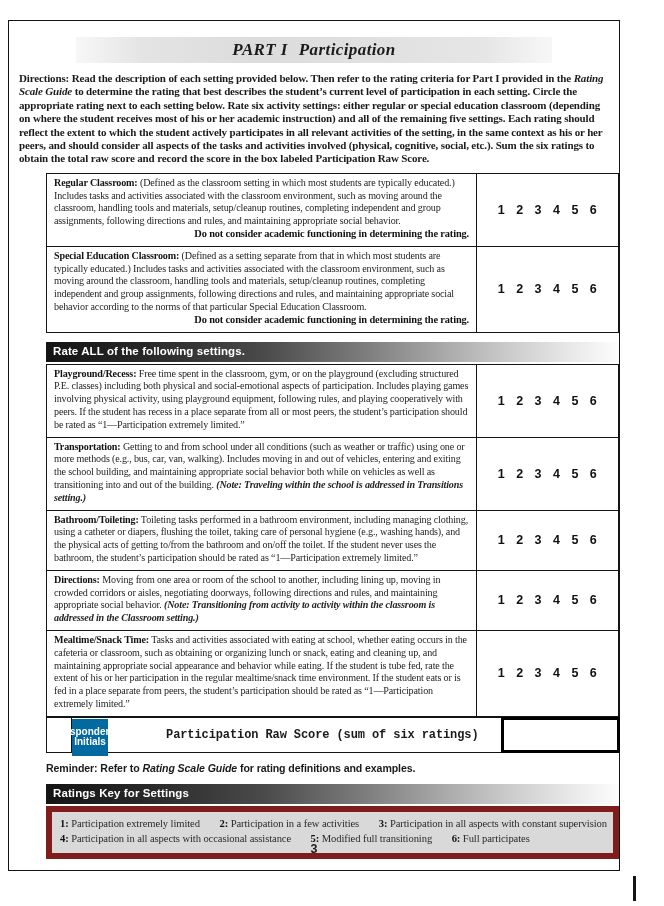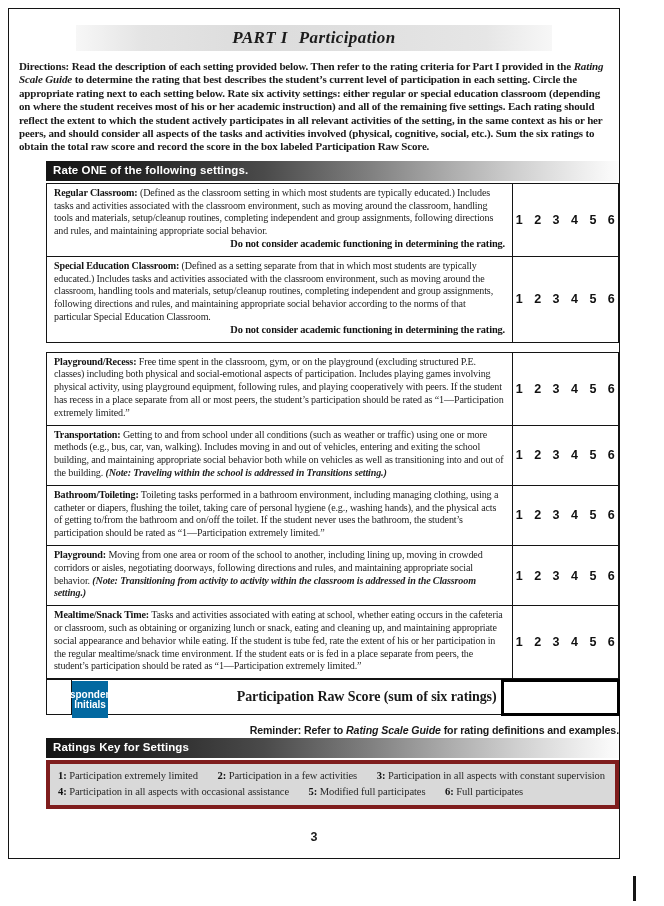--- a/index.html
+++ b/index.html
@@ -2,21 +2,21 @@
 <html><head>
 <meta charset="utf-8">
 <style>
   * { margin:0; padding:0; box-sizing:border-box; }
   html,body { background:#fff; }
   .page {
     position:relative; width:664px; height:906px; background:#fff;
     font-family:"Liberation Serif", serif; color:#1a1a1a; overflow:hidden;
   }
   .sheet {
-    position:absolute; left:8px; top:8px; width:612px; height:851px;
+    position:absolute; left:8px; top:20px; width:612px; height:851px;
     border:1.5px solid #141414; background:#fff;
   }
   
   .titlebar {
     width:476px; height:26px; margin:16px auto 0;
     background:linear-gradient(90deg,#f7f7f7,#e4e4e4 14%,#dcdcdc 38%,#e0e0e0 62%,#e6e6e6 86%,#f7f7f7);
     display:flex; align-items:center; justify-content:center;
   }
   .titlebar .t1, .titlebar .t2 {
     font-weight:bold; font-style:italic; font-size:17px; letter-spacing:0.4px; color:#1b1b1b;
@@ -40,54 +40,54 @@
   .srow { display:flex; border-bottom:1px solid #141414; }
   .srow:last-child { border-bottom:none; }
   .scell-text {
     flex:1; padding:3px 7px 5px 7px; font-size:10.1px; line-height:12.8px;
     letter-spacing:-0.15px; color:#242424;
   }
   .scell-text .rt { font-weight:bold; color:#131313; }
   .scell-text .bold-note { display:block; font-weight:bold; font-size:10.4px; color:#131313;text-align:right; }
   .scell-text .inote { font-style:italic;font-weight:bold; }
   .scell-rate {
-    width:106px; border-left:1px solid #141414; display:flex;
+    width:142px; border-left:1px solid #141414; display:flex;
     align-items:center; justify-content:center; background:#fff;
   }
   .rating {
     font-family:"Liberation Sans", sans-serif; font-weight:bold;
     font-size:12.5px; word-spacing:7px; letter-spacing:0.5px; color:#111;
   }
   
   .frow { display:flex; height:35px; border-top:1px solid #141414; position:relative; }
   .init-cell { width:25px; border-right:1.5px solid #141414; background:#fff; }
   .init-label {
     width:36px; background:#0369a1; color:#fff; font-family:"Liberation Sans", sans-serif;
     font-weight:bold; font-size:10px; line-height:10px; text-align:center;
     display:flex; align-items:center; justify-content:center; padding:2px;
     position:relative; top:1px; height:37px;
   }
   .raw-label {
     flex:1; display:flex; align-items:center; justify-content:flex-end;
-    font-family:Liberation Serif, serif; font-weight:bold; font-size:14px;
-    padding-right:4px; letter-spacing:-0.1px;
+    font-family:Liberation Mono, monospace; font-weight:bold; font-size:12px;
+    padding-right:22px; letter-spacing:-0.1px;
   }
   .score-box {
     width:119px; border:3px solid #000; background:#fff;
     margin:-1px -1.5px -1.5px 0;
   }
   
   .reminder {
-    text-align:right; margin:8px 0 2px 0; font-family:"Liberation Sans", sans-serif;
+    text-align:left; margin:8px 0 10px 0; font-family:"Liberation Sans", sans-serif;
     font-weight:bold; font-size:10.6px; letter-spacing:-0.1px;
   }
   .reminder i { font-weight:bold; }
   
   .keybox {
-    border:4px solid #7f1d1d; background:#d9d9d9; padding:4px 8px 6px 8px;
+    border:6px solid #7f1d1d; background:#d9d9d9; padding:4px 8px 6px 8px;
     font-size:10.6px; line-height:15.6px; letter-spacing:-0.1px; color:#2a2a2a;
   }
   .key-line { white-space:nowrap; }
   .key-item { margin-right:17px; }
   .key-item b { color:#111; }
   
   .pagenum {
     position:absolute; left:0; right:0; bottom:14px; text-align:center;
     font-weight:bold; font-size:12.5px; font-family:"Liberation Sans", sans-serif;
   }
@@ -102,21 +102,20 @@
 
     <div class="titlebar">
       <span class="t1">PART I</span>
       <span class="t2">Participation</span>
     </div>
 
     <p class="directions"><span>Directions: Read the description of each setting provided below. Then refer to the rating criteria for Part I provided in the</span> <i>Rating Scale Guide</i> <span>to determine the rating that best describes the student’s current level of participation in each setting. Circle the appropriate rating next to each setting below. Rate six activity settings: either regular or special education classroom (depending on where the student receives most of his or her academic instruction) and all of the remaining five settings. Each rating should reflect the extent to which the student actively participates in all relevant activities of the setting, in the same context as his or her peers, and should consider all aspects of the tasks and activities involved (physical, cognitive, social, etc.). Sum the six ratings to obtain the total raw score and record the score in the box labeled Participation Raw Score.</span></p>
 
     <div class="content">
 
-      <div class="secbar">Rate ONE of the following settings.</div>
 
       <div class="stable">
         <div class="srow">
           <div class="scell-text">
             <span class="rt">Regular Classroom:</span>
             <span>(Defined as the classroom setting in which most students are typically educated.) Includes tasks and activities associated with the classroom environment, such as moving around the classroom, handling tools and materials, setup/cleanup routines, completing independent and group assignments, following directions and rules, and maintaining appropriate social behavior.</span>
             <b class="bold-note">Do not consider academic functioning in determining the rating.</b>
           </div>
           <div class="scell-rate">
             <span class="rating">1 2 3 4 5 6</span>
@@ -127,20 +126,21 @@
             <span class="rt">Special Education Classroom:</span>
             <span>(Defined as a setting separate from that in which most students are typically educated.) Includes tasks and activities associated with the classroom environment, such as moving around the classroom, handling tools and materials, setup/cleanup routines, completing independent and group assignments, following directions and rules, and maintaining appropriate social behavior according to the norms of that particular Special Education Classroom.</span>
             <b class="bold-note">Do not consider academic functioning in determining the rating.</b>
           </div>
           <div class="scell-rate">
             <span class="rating">1 2 3 4 5 6</span>
           </div>
         </div>
       </div>
 
+      <div class="secbar">Rate ALL of the following settings.</div>
 
       <div class="stable">
         <div class="srow">
           <div class="scell-text">
             <span class="rt">Playground/Recess:</span>
             <span>Free time spent in the classroom, gym, or on the playground (excluding structured P.E. classes) including both physical and social-emotional aspects of participation. Includes playing games involving physical activity, using playground equipment, following rules, and playing cooperatively with peers. If the student has recess in a place separate from all or most peers, the student’s participation should be rated as “1—Participation extremely limited.”</span>
           </div>
           <div class="scell-rate">
             <span class="rating">1 2 3 4 5 6</span>
           </div>
@@ -159,21 +159,21 @@
           <div class="scell-text">
             <span class="rt">Bathroom/Toileting:</span>
             <span>Toileting tasks performed in a bathroom environment, including managing clothing, using a catheter or diapers, flushing the toilet, taking care of personal hygiene (e.g., washing hands), and the physical acts of getting to/from the bathroom and on/off the toilet. If the student never uses the bathroom, the student’s participation should be rated as “1—Participation extremely limited.”</span>
           </div>
           <div class="scell-rate">
             <span class="rating">1 2 3 4 5 6</span>
           </div>
         </div>
         <div class="srow">
           <div class="scell-text">
-            <span class="rt">Playground:</span>
+            <span class="rt">Directions:</span>
             <span>Moving from one area or room of the school to another, including lining up, moving in crowded corridors or aisles, negotiating doorways, following directions and rules, and maintaining appropriate social behavior.</span>
             <i class="inote">(Note: Transitioning from activity to activity within the classroom is addressed in the Classroom setting.)</i>
           </div>
           <div class="scell-rate">
             <span class="rating">1 2 3 4 5 6</span>
           </div>
         </div>
         <div class="srow">
           <div class="scell-text">
             <span class="rt">Mealtime/Snack Time:</span>
@@ -196,21 +196,21 @@
       <div class="secbar">Ratings Key for Settings</div>
 
       <div class="keybox">
         <div class="key-line">
           <span class="key-item"><b>1:</b> <span>Participation extremely limited</span></span>
           <span class="key-item"><b>2:</b> <span>Participation in a few activities</span></span>
           <span class="key-item"><b>3:</b> <span>Participation in all aspects with constant supervision</span></span>
         </div>
         <div class="key-line">
           <span class="key-item"><b>4:</b> <span>Participation in all aspects with occasional assistance</span></span>
-          <span class="key-item"><b>5:</b> <span>Modified full participates</span></span>
+          <span class="key-item"><b>5:</b> <span>Modified full transitioning</span></span>
           <span class="key-item"><b>6:</b> <span>Full participates</span></span>
         </div>
       </div>
 
     </div>
 
     <div class="pagenum">3</div>
   </div>
 
   <div class="regmark"></div>

